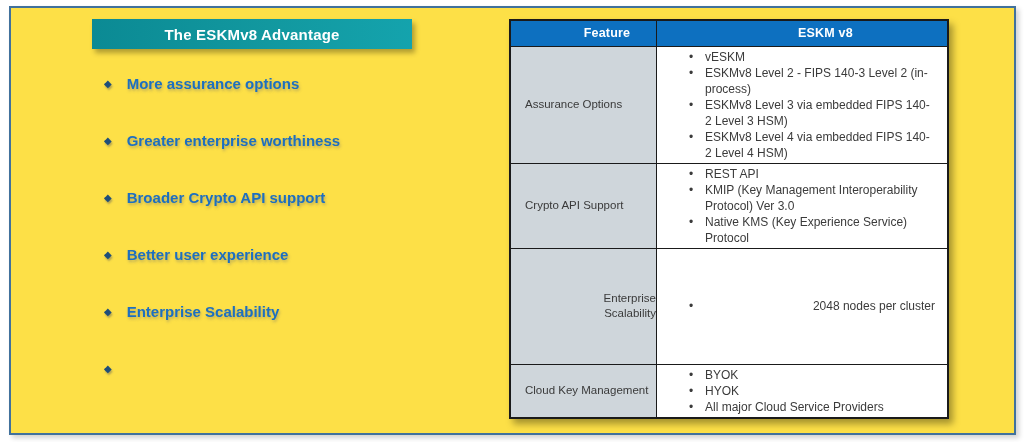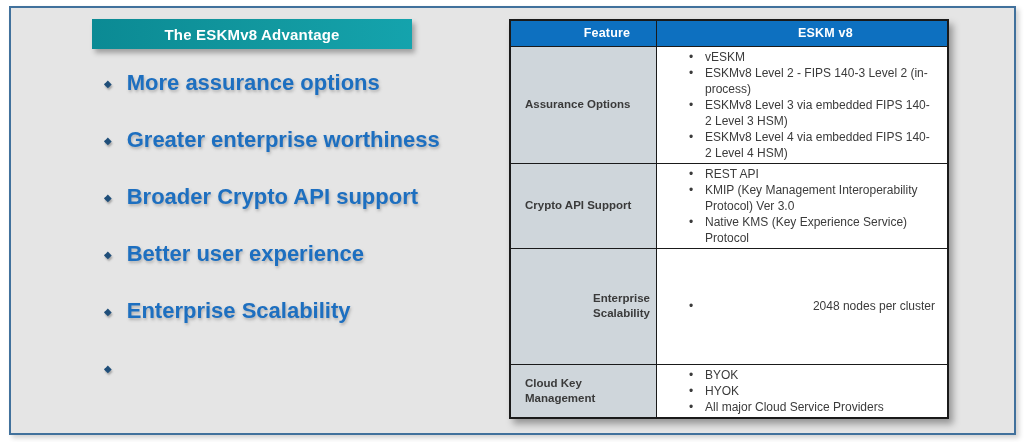--- a/index.html
+++ b/index.html
@@ -1,21 +1,21 @@
 <!DOCTYPE html>
 <html><head>
 <meta charset="utf-8">
 <style>
   * { margin: 0; padding: 0; box-sizing: border-box; }
   html, body { width: 1024px; height: 442px; background: #ffffff; overflow: hidden; }
   body { font-family: "Liberation Sans", sans-serif; position: relative; }
 
   .slide-frame {
     position: absolute; left: 9px; top: 6px; width: 1007px; height: 429px;
-    border: 2px solid #41719C; background: #e5e5e5;
+    border: 2px solid #41719C; background: #fde047;
     box-shadow: 3px 3px 5px rgba(0,0,0,0.18);
   }
 
   
   .title-bar {
     position: absolute; left: 81px; top: 11px; width: 320px; height: 30px;
     background: linear-gradient(90deg, #0B8A94 0%, #12989F 55%, #14A3AD 100%);
     color: #ffffff; font-size: 15px; font-weight: bold;
     display: flex; align-items: center; justify-content: center;
     box-shadow: 3px 4px 5px rgba(0,0,0,0.30);
@@ -29,21 +29,21 @@
   .advantage-list li {
     display: flex; align-items: center;
     height: 22px; margin-bottom: 35px;
   }
   .diamond {
     color: #1F4E79; font-size: 10px; margin-right: 15px;
     text-shadow: 1px 2px 2px rgba(90,90,90,0.45);
     flex: 0 0 auto;
   }
   .advantage-text {
-    color: #1D6FC0; font-size: 22px; font-weight: bold;
+    color: #1D6FC0; font-size: 15px; font-weight: bold;
     text-shadow: 1px 2px 3px rgba(110,110,110,0.45);
     white-space: nowrap;
   }
 
   
   .feature-table-wrap {
     position: absolute; left: 498px; top: 11px; width: 440px;
     box-shadow: 4px 5px 7px rgba(0,0,0,0.35);
     background: #ffffff;
   }
@@ -58,22 +58,22 @@
   th.col-header {
     background: #0D70C0; color: #ffffff; font-weight: bold;
     font-size: 12.5px; height: 26px; text-align: center;
     letter-spacing: 0.2px;
     padding-left: 47px;
   }
   th.col-feature { width: 147px; }
   th.col-value  { width: 293px; }
 
   td.feature-cell {
-    background: #CFD6DB; font-weight: bold; color: #3a3a3a;
-    padding: 2px 6px 2px 14px; font-size: 11.5px;
+    background: #CFD6DB; font-weight: normal; color: #3a3a3a;
+    padding: 2px 0 2px 14px; font-size: 11.5px;
     white-space: pre-line; vertical-align: middle; line-height: 15px;
   }
   td.value-cell {
     background: #ffffff; vertical-align: middle; padding: 2px 10px;
   }
   td.value-cell ul { list-style: none; }
   td.value-cell li {
     position: relative; padding-left: 38px; padding-right: 2px;
     line-height: 16px;
   }

